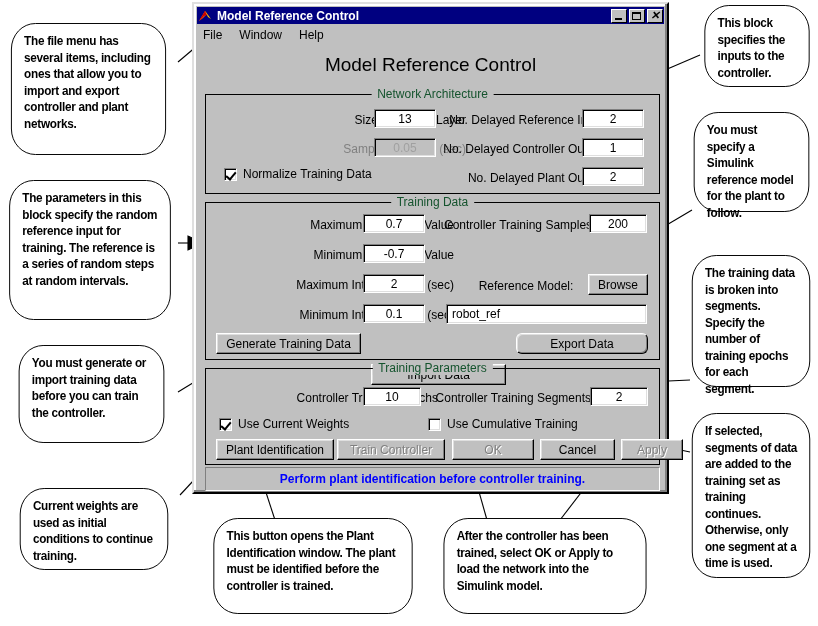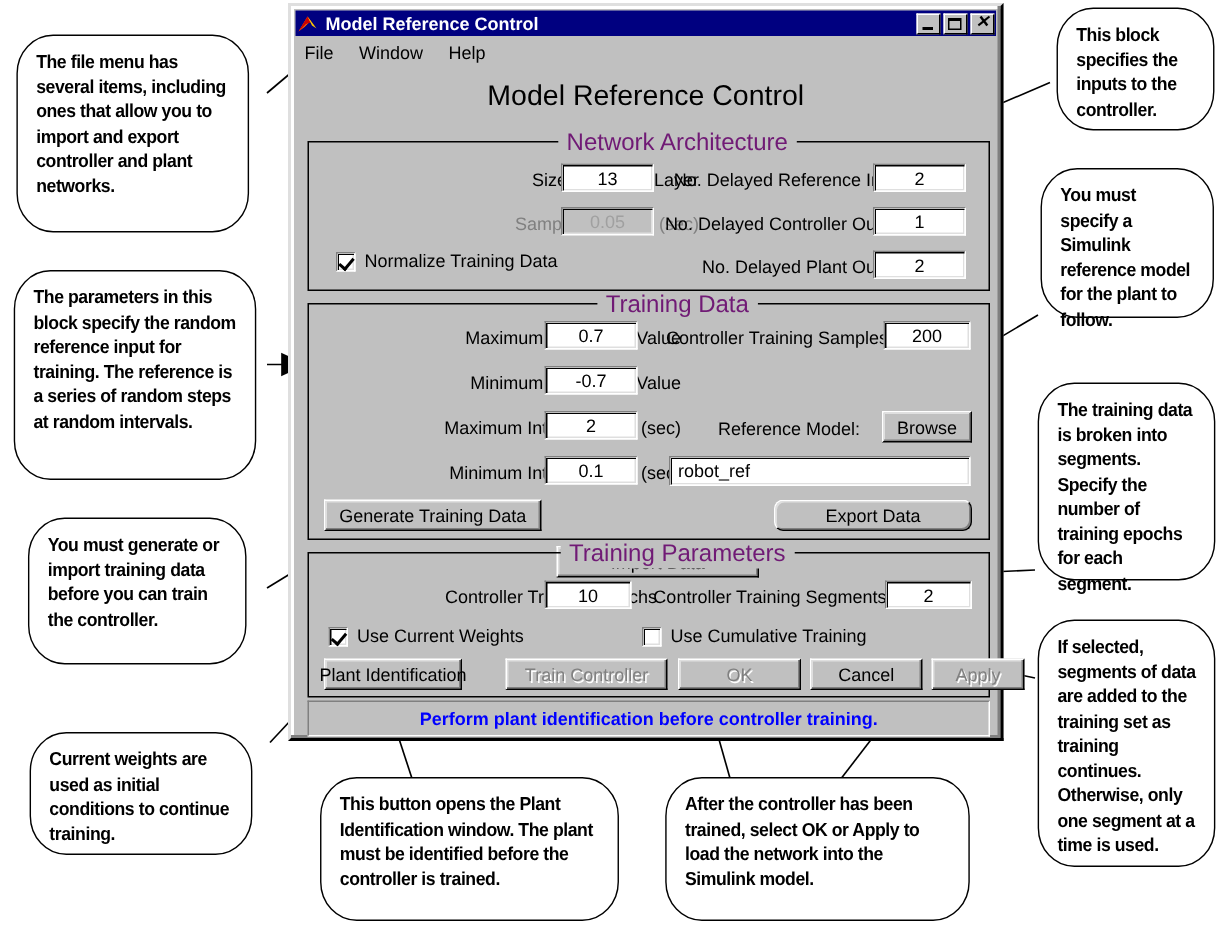--- a/index.html
+++ b/index.html
@@ -98,21 +98,21 @@
 
   
   .panel {
     position: absolute;
     border: 1px solid #000;
     box-sizing: border-box;
   }
   .panel-title {
     position: absolute; top: -8px; left: 50%; transform: translateX(-50%);
     background: #c0c0c0; padding: 0 6px;
-    font-size: 16px; color: #701a75; white-space: nowrap; margin-left: 19px;
+    font-size: 12px; color: #14532d; white-space: nowrap;
   }
 
   .lbl {
     position: absolute; font-size: 12px; color: #000;
     white-space: nowrap; text-align: right;
   }
   .lbl.dim { color: #808080; }
 
   .field {
     position: absolute;
@@ -310,21 +310,21 @@
     <span class="cb-wrap" style="left:13px; top:48px;">
       <span class="cb-box checked"></span>
       <span>Use Current Weights</span>
     </span>
 
     <span class="cb-wrap" style="left:222px; top:48px;">
       <span class="cb-box"></span>
       <span>Use Cumulative Training</span>
     </span>
 
-    <span class="btn" style="left:10px; top:70px; width:92px; height:21px;">Plant Identification</span>
+    <span class="btn" style="left:10px; top:70px; width:118px; height:21px;">Plant Identification</span>
     <span class="btn disabled" style="left:131px; top:70px; width:108px; height:21px;">Train Controller</span>
     <span class="btn disabled" style="left:246px; top:70px; width:82px; height:21px;">OK</span>
     <span class="btn" style="left:334px; top:70px; width:75px; height:21px;">Cancel</span>
     <span class="btn disabled" style="left:415px; top:70px; width:62px; height:21px;">Apply</span>
   </div>
 
   <div class="statusbar" style="left:11px; top:463px; width:455px; height:24px;">
     <span>Perform plant identification before controller training.</span>
   </div>
 </div>

